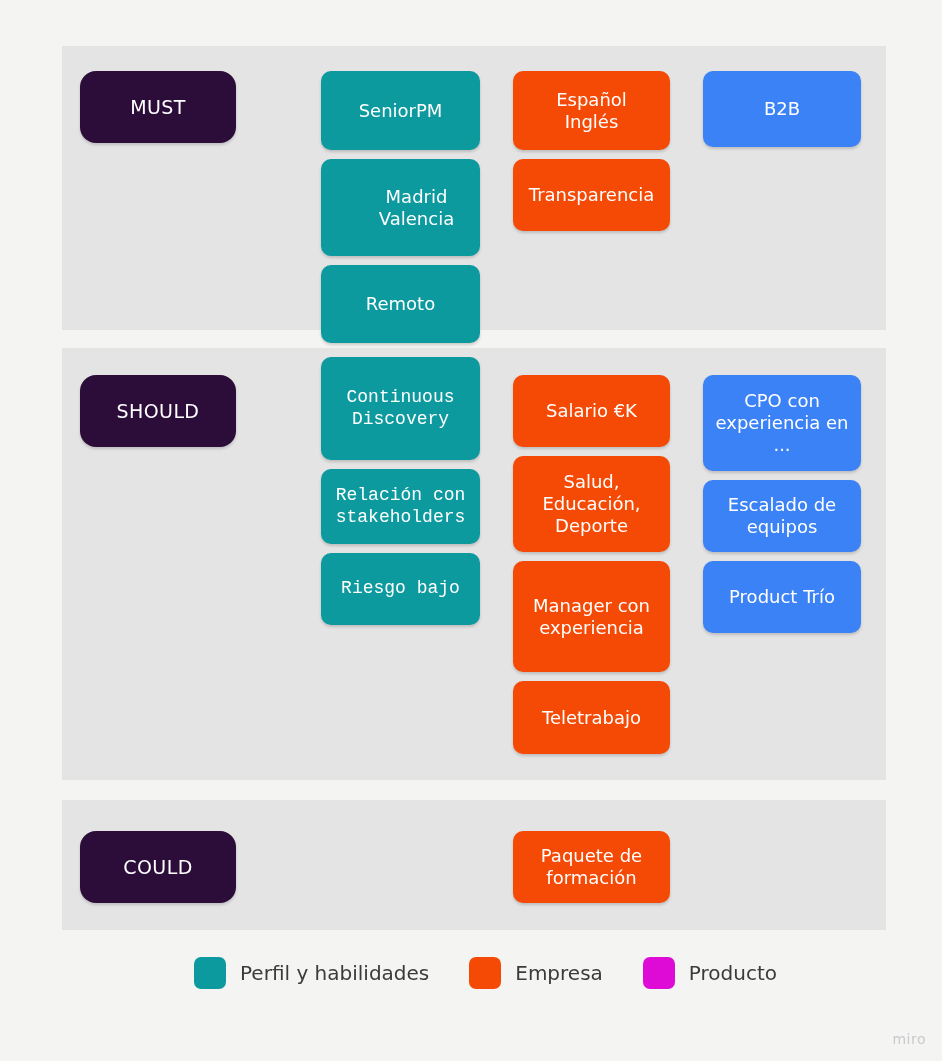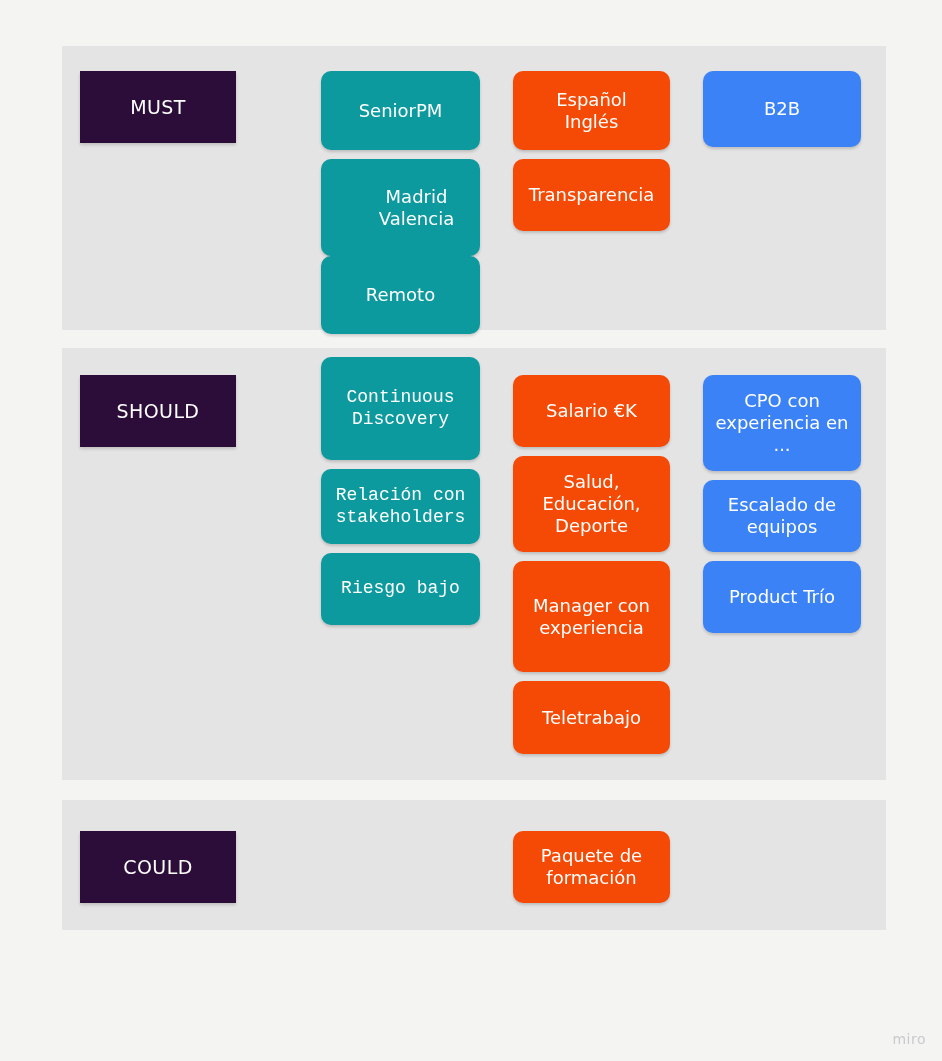--- a/index.html
+++ b/index.html
@@ -28,21 +28,21 @@
   }
   .band-must   { top: 46px;  height: 284px; }
   .band-should { top: 348px; height: 432px; }
   .band-could  { top: 800px; height: 130px; }
 
   
   .prio-card {
     position: absolute;
     left: 80px;
     width: 156px;
-    border-radius: 0;
+    border-radius: 16px;
     background: #2c0d3a;
     color: #ffffff;
     display: flex;
     align-items: center;
     justify-content: center;
     text-align: center;
     font-size: 19px;
     letter-spacing: 0.4px;
     box-shadow: 0 2px 3px rgba(0,0,0,0.16);
   }
@@ -129,21 +129,21 @@
 </style>
 </head>
 <body>
 
 <div class="board">
 
   <div class="band band-must"></div>
   <div class="prio-card prio-must">MUST</div>
   <div class="col col-teal must-teal">
       <div class="card teal" style="height: 79px; margin-bottom: 9px;">SeniorPM</div>
-      <div class="card teal" style="height: 97px; margin-bottom: 0; padding-left: 40px;">Madrid
+      <div class="card teal" style="height: 97px; margin-bottom: 9px; padding-left: 40px;">Madrid
 Valencia</div>
       <div class="card teal" style="height: 78px;">Remoto</div>
     </div>
   <div class="col col-orange must-orange">
       <div class="card orange" style="height: 79px; margin-bottom: 9px;">Español
 Inglés</div>
       <div class="card orange" style="height: 72px;">Transparencia</div>
     </div>
   <div class="col col-magenta must-magenta">
       <div class="card magenta" style="height: 76px;">B2B</div>
@@ -176,16 +176,30 @@
       <div class="card magenta" style="height: 72px;">Product Trío</div>
     </div>
 
   <div class="band band-could"></div>
   <div class="prio-card prio-could">COULD</div>
   <div class="col could-orange">
       <div class="card orange" style="height: 72px;">Paquete de
 formación</div>
     </div>
 
+  <div class="legend">
+      <div class="legend-item">
+        <div class="legend-swatch" style="background: rgb(12, 154, 159);"></div>
+        <div class="legend-label">Perfil y habilidades</div>
+      </div>
+      <div class="legend-item">
+        <div class="legend-swatch" style="background: rgb(245, 74, 5);"></div>
+        <div class="legend-label">Empresa</div>
+      </div>
+      <div class="legend-item">
+        <div class="legend-swatch" style="background: rgb(221, 11, 213);"></div>
+        <div class="legend-label">Producto</div>
+      </div>
+    </div>
 
   <div class="watermark">miro</div>
 
 </div>
 
 </body></html>

